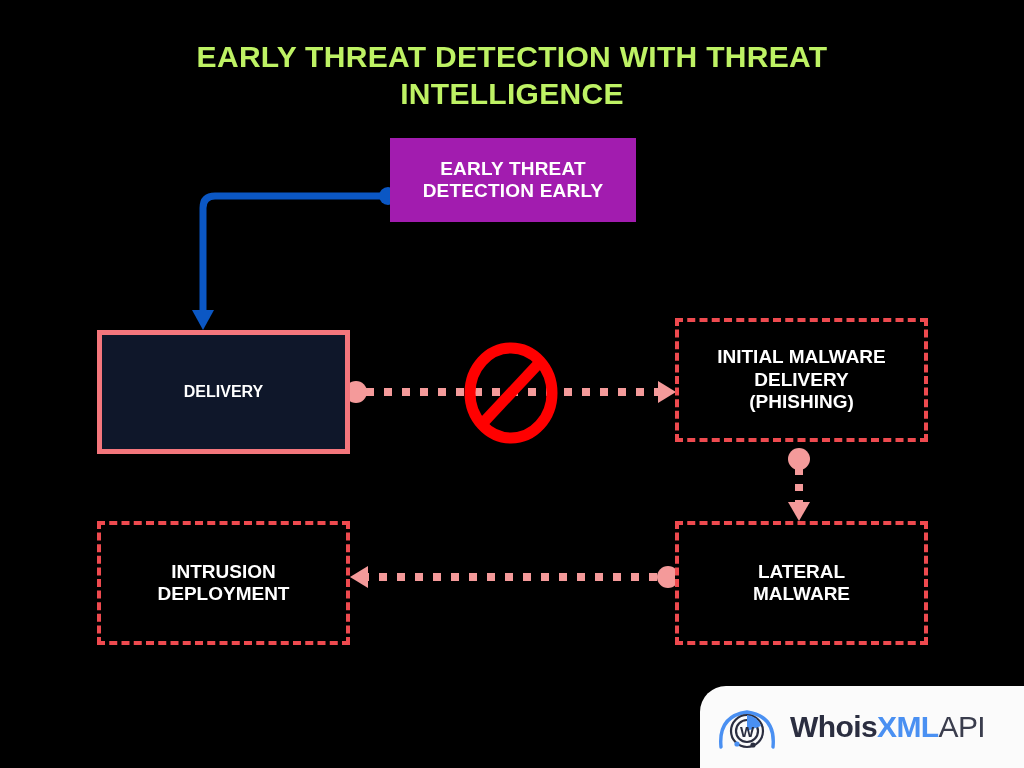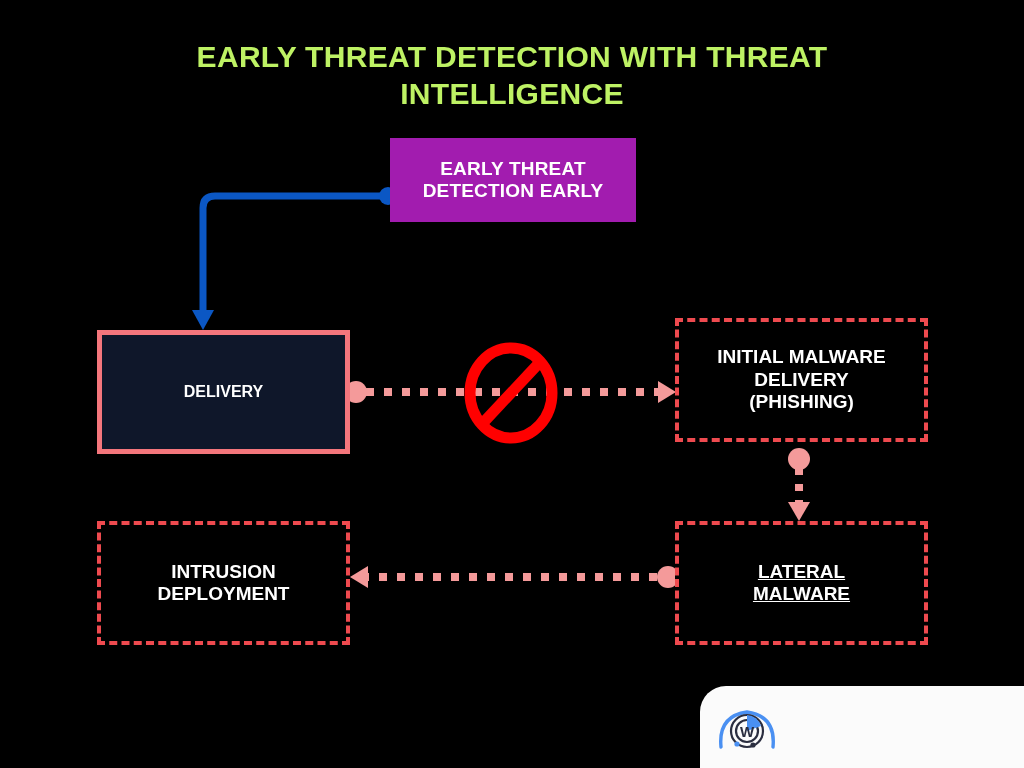--- a/index.html
+++ b/index.html
@@ -50,21 +50,21 @@
     border:5px solid #F4767C;
     font-size:16px;
   }
 
   .node-dashed {
     background:#000000;
     border:4px dashed #EE4A4F;
     font-size:19px;
   }
   .node-malware   { left:675px; top:318px; width:253px; height:124px; }
-  .node-lateral   { left:675px; top:521px; width:253px; height:124px;text-decoration:underline; }
+  .node-lateral   { left:675px; top:521px; width:253px; height:124px; }
   .node-ransom    { left:97px;  top:521px; width:253px; height:124px; }
 
   
   #wires { position:absolute; left:0; top:0; width:1024px; height:768px; }
 
   
   .logo-card {
     position:absolute;
     left:700px; top:686px;
     width:324px; height:82px;
@@ -163,15 +163,16 @@
       <circle cx="31" cy="29" r="16" fill="none" stroke="#2B2E40" stroke-width="2.2"></circle>
       <circle cx="31" cy="29" r="11" fill="none" stroke="#2B2E40" stroke-width="2.2"></circle>
 
       <path d="M 31 29 L 31 13 A 16 16 0 0 1 45 24 Z" fill="#4A90F2"></path>
 
       <circle cx="21" cy="42" r="2.6" fill="#4A90F2"></circle>
       <circle cx="37" cy="43" r="2.6" fill="#2B2E40"></circle>
 
       <text x="31" y="35" text-anchor="middle" font-family="Liberation Sans, sans-serif" font-size="15" font-weight="bold" fill="#2B2E40">W</text>
     </svg>
+    <div class="logo-text"><span class="lt-whois">Whois</span><span class="lt-xml">XML</span><span class="lt-api">API</span></div>
   </div>
 
 </div>
 
 </body></html>

